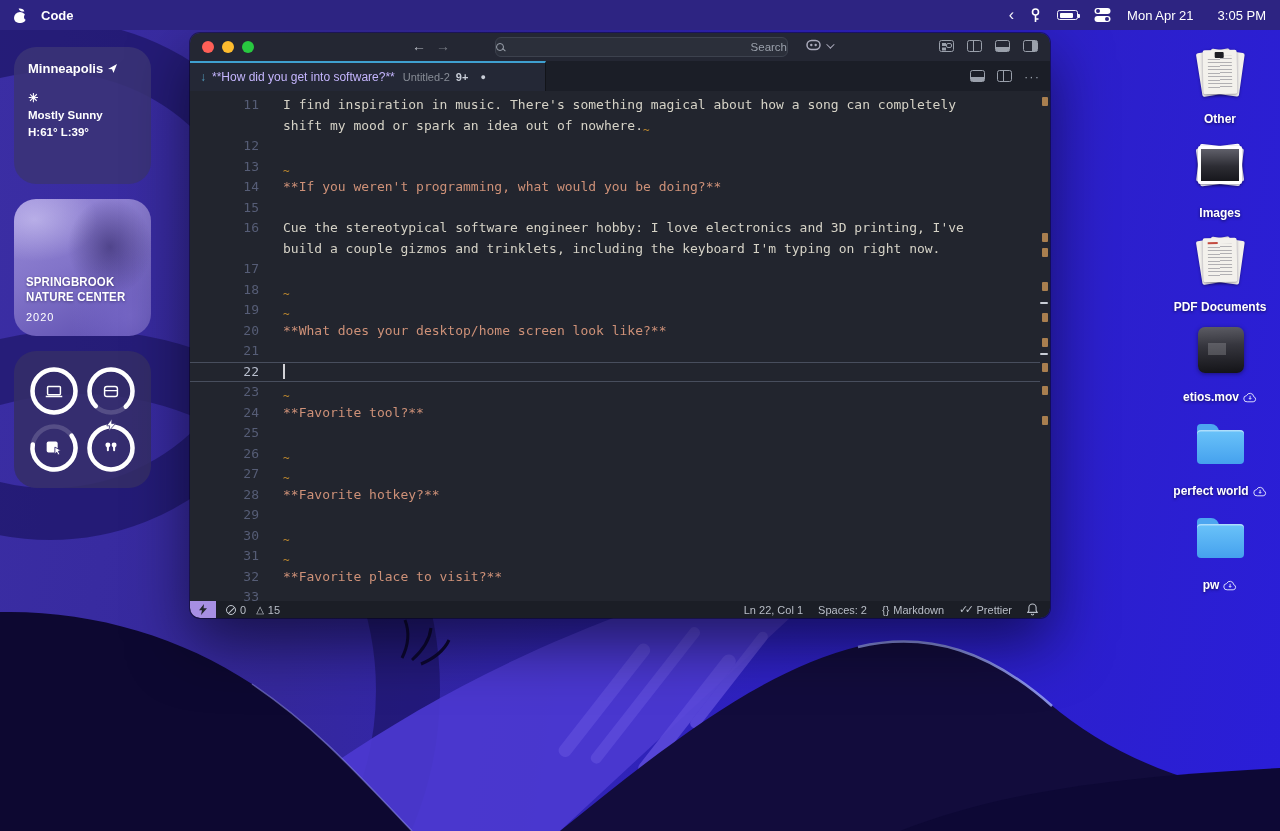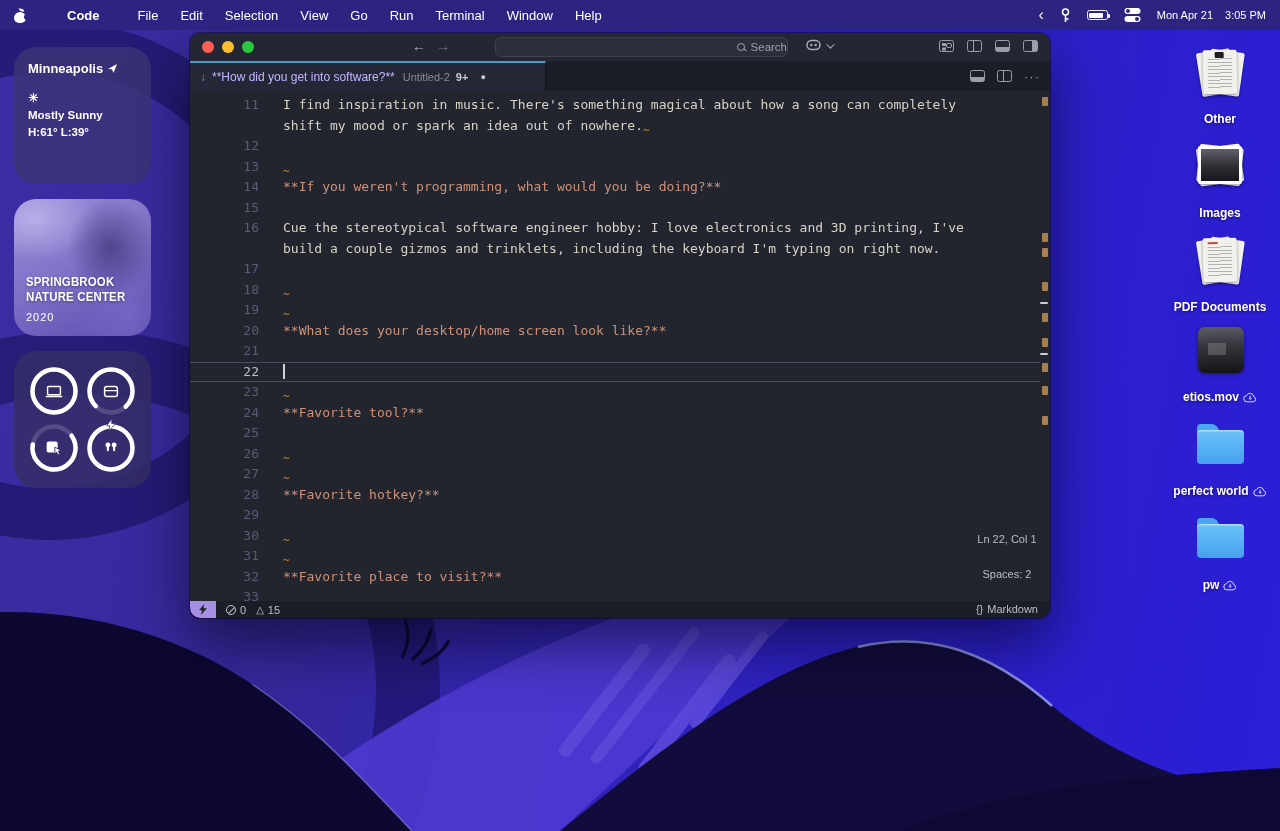--- a/index.html
+++ b/index.html
@@ -9,33 +9,33 @@
 
   
   .swirl { position:absolute; border-radius:50%; pointer-events:none; }
   .swirl1 { left:-210px; top:20px; width:520px; height:520px; border:52px solid rgba(20,14,84,.55); }
   .swirl2 { left:-280px; top:330px; width:720px; height:720px; border:64px solid rgba(16,10,72,.45); }
   .hills { position:absolute; left:0; top:600px; width:1280px; height:231px; }
 
   
   .menubar { position:absolute; left:0; top:0; width:1280px; height:30px; background:#2d2482;
              display:flex; align-items:center; color:#fff; font-size:13px; z-index:40; padding:0 14px; }
-  .menubar .left, .menubar .right { display:flex; align-items:center; gap:38px; }
+  .menubar .left, .menubar .right { display:flex; align-items:center; gap:12px; }
   .menubar .right { margin-left:auto; gap:16px; }
   .menu-item { cursor:default; }
   .menu-app { font-weight:700; }
   .apple { position:relative; width:13px; height:15px; margin-right:2px; }
   .apple::before { content:""; position:absolute; left:0; top:4px; width:12px; height:11px; background:#fff; border-radius:6px 6px 5px 5px; }
   .apple::after { content:""; position:absolute; right:-3px; top:6px; width:6px; height:6px; border-radius:50%; background:#2d2482; }
   .apple .leaf { position:absolute; left:5px; top:0; width:5px; height:4px; background:#fff; border-radius:0 100% 0 100%; transform:rotate(-12deg); }
   .chev-left { font-size:16px; line-height:1; opacity:.95; }
   .batt { position:relative; width:21px; height:10px; border:1px solid rgba(255,255,255,.95); border-radius:2.5px; }
   .batt::before { content:""; position:absolute; left:1.5px; top:1.5px; bottom:1.5px; width:70%; background:#fff; border-radius:1px; }
   .batt::after { content:""; position:absolute; right:-3px; top:2.5px; width:2px; height:4px; background:rgba(255,255,255,.95); border-radius:0 1px 1px 0; }
-  .clock { display:flex; gap:12px; font-size:11px;justify-content:space-between; }
+  .clock { display:flex; gap:24px; font-size:13px;justify-content:space-between; }
 
   
   .widget { position:absolute; width:137px; border-radius:22px; z-index:20; overflow:hidden; }
   .weather { left:14px; top:47px; height:137px; background:rgba(58,51,118,.88); color:#fff; padding:14px 14px 12px; }
   .weather .city { font-size:13px; font-weight:700; display:flex; align-items:center; gap:4px; }
   .weather .temp { font-size:38px; font-weight:300; margin-top:2px; letter-spacing:-1px; }
   .weather .cond-block { margin-top:14px; font-size:11.5px; font-weight:600; line-height:1.45; }
   .sunicon { font-size:12px; display:block; }
   .photoW { left:14px; top:199px; height:137px; color:#fff;
             background:
@@ -87,21 +87,21 @@
   .vscode { position:absolute; left:190px; top:33px; width:860px; height:585px; border-radius:10px;
             display:flex; flex-direction:column; overflow:hidden; z-index:30;
             box-shadow:0 25px 60px rgba(0,0,10,.55), 0 0 0 1px rgba(0,0,0,.4); }
   .titlebar { height:28px; background:#242733; position:relative; flex:none; }
   .lights { position:absolute; left:12px; top:8px; display:flex; gap:8px; }
   .light { width:12px; height:12px; border-radius:50%; }
   .light.r { background:#ff5f57; } .light.y { background:#febc2e; } .light.g { background:#28c840; }
   .nav-arrows { position:absolute; left:222px; top:5px; display:flex; gap:10px; color:#b6bac2; font-size:14px; }
   .nav-arrows .fwd { opacity:.55; }
   .searchbox { position:absolute; left:305px; top:4px; width:293px; height:20px; background:#2b2f3a;
-               border:1px solid #3d424e; border-radius:6px; display:flex; align-items:center; justify-content:flex-end;
+               border:1px solid #3d424e; border-radius:6px; display:flex; align-items:center; justify-content:space-between;
                gap:5px; color:#9aa0ab; font-size:11.5px; }
   .mag { position:relative; width:9px; height:9px; }
   .mag::before { content:""; position:absolute; left:0; top:0; width:6px; height:6px; border:1.2px solid #9aa0ab; border-radius:50%; }
   .mag::after { content:""; position:absolute; left:6px; top:6.5px; width:3.5px; height:1.2px; background:#9aa0ab; transform:rotate(45deg); }
   .copilot { position:absolute; left:615px; top:5px; display:flex; align-items:center; gap:4px; }
   .chevD { width:6px; height:6px; border-right:1.4px solid #aab; border-bottom:1.4px solid #aab; transform:rotate(45deg) translateY(-2px); }
   .tb-icons { position:absolute; right:12px; top:7px; display:flex; gap:13px; }
   .pane { position:relative; width:15px; height:12px; border:1.2px solid #9aa0ab; border-radius:2.5px; }
   .pane.left::before  { content:""; position:absolute; left:0; top:0; bottom:0; width:5px; border-right:1.2px solid #9aa0ab; }
   .pane.bottom::before{ content:""; position:absolute; left:0; right:0; bottom:0; height:4px; background:#9aa0ab; }
@@ -137,21 +137,21 @@
 
   .statusbar { height:17px; background:#1b1e26; position:relative; flex:none; display:flex; align-items:center;
                color:#b9bec7; font-size:11px; }
   .remote { position:absolute; left:0; top:0; bottom:0; width:26px; background:#a78fe3; border-radius:0 0 0 10px;
             display:flex; align-items:center; justify-content:center; }
   .sb-left { display:flex; align-items:center; gap:10px; margin-left:36px; }
   .probitem { display:flex; align-items:center; gap:4px; }
   .no-icon { position:relative; width:10px; height:10px; border:1px solid #c2c7cf; border-radius:50%; }
   .no-icon::after { content:""; position:absolute; left:-0.5px; top:4px; width:9px; height:1px; background:#c2c7cf; transform:rotate(-45deg); }
   .warn-tri { font-size:10px; color:#c2c7cf; }
-  .sb-right { margin-left:auto; display:flex; align-items:center; gap:23px; padding-right:12px;flex-direction:column; }
+  .sb-right { margin-left:auto; display:flex; align-items:center; gap:15px; padding-right:12px; }
   .checks { letter-spacing:-3.5px; margin-right:2px; }
   .sb-item { display:flex; align-items:center; gap:4px; white-space:nowrap; }
 </style>
 </head>
 <body>
 
 <div class="swirl swirl1"></div>
 <div class="swirl swirl2"></div>
 <svg class="hills" viewBox="0 0 1280 231" preserveAspectRatio="none">
   <path d="M240 231 C360 140 470 70 640 8 L820 -10 L560 231 Z" fill="#4c3ad2" opacity="0.9"></path>
@@ -170,31 +170,20 @@
   <path d="M858 47 C930 30 992 53 1052 106" stroke="rgba(154,164,245,.85)" stroke-width="2.5" fill="none"></path>
   <path d="M900 231 C990 196 1090 178 1280 168 L1280 231 Z" fill="#0d0835"></path>
 </svg>
 
 <div class="menubar">
   <div class="left">
     <span class="apple">
         <span class="leaf"></span>
       </span>
     <span class="menu-item menu-app">Code</span>
-    <span style="display:flex;gap:22px;">
-        <span class="menu-item">File</span>
-        <span class="menu-item">Edit</span>
-        <span class="menu-item">Selection</span>
-        <span class="menu-item">View</span>
-        <span class="menu-item">Go</span>
-        <span class="menu-item">Run</span>
-        <span class="menu-item">Terminal</span>
-        <span class="menu-item">Window</span>
-        <span class="menu-item">Help</span>
-      </span>
   </div>
   <div class="right">
     <span class="chev-left">‹</span>
     <svg width="11" height="15" viewBox="0 0 11 15">
       <circle cx="5.5" cy="4" r="3" fill="none" stroke="#fff" stroke-width="1.6"></circle>
       <path d="M5.5 7v7 M5.5 11h3" stroke="#fff" stroke-width="1.6" fill="none"></path>
     </svg>
     <span class="batt"></span>
     <svg width="17" height="16" viewBox="0 0 17 16">
       <rect x="0.5" y="1" width="16" height="6" rx="3" fill="#fff"></rect>

